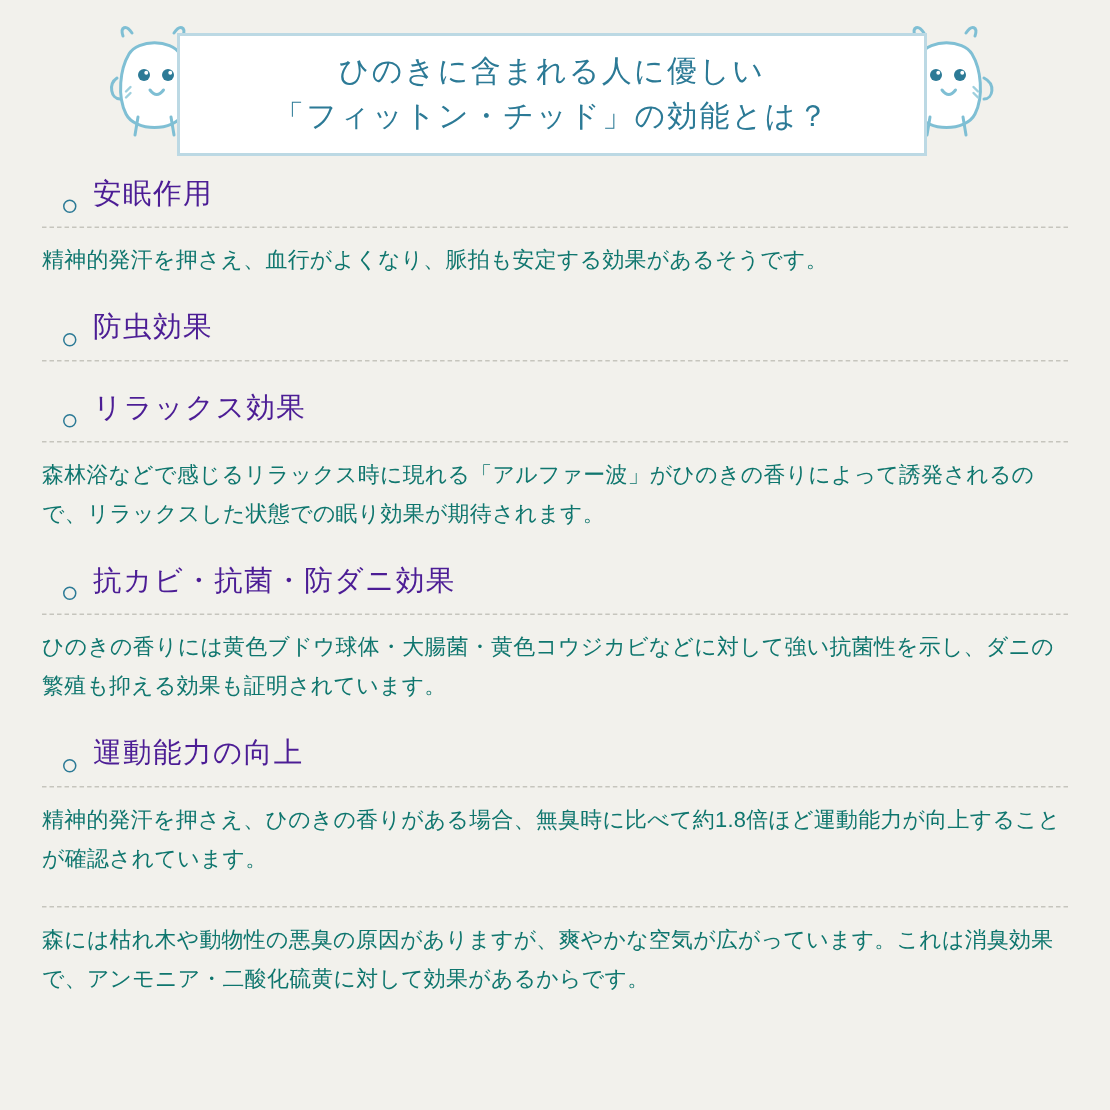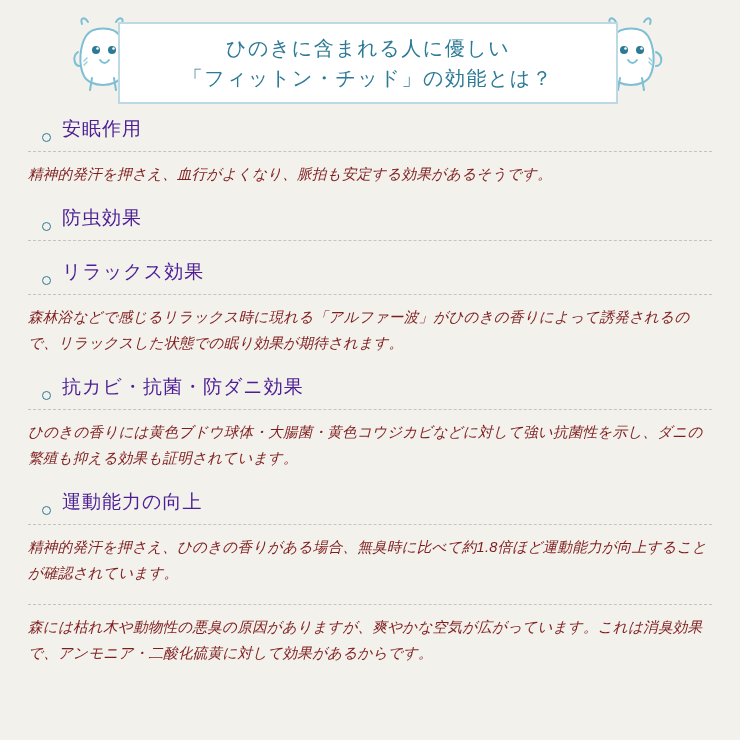--- a/index.html
+++ b/index.html
@@ -85,24 +85,23 @@
   }
   .divider {
     border: none;
     border-top: 1px dashed #c6c5bd;
     margin: 0 0 9px 0;
     height: 0;
   }
   .section-body {
     font-size: 14.6px;
     line-height: 26px;
-    color: #7f1d1d;
+    color: #0f766e;
     margin: 0;
     letter-spacing: 0.2px;
-    font-style: italic;
   }
 </style>
 </head>
 <body>
 
 <div class="header">
 
   <span class="mascot left">
     <svg width="64" height="76" viewBox="0 0 64 76" xmlns="http://www.w3.org/2000/svg">
       <g fill="none" stroke="#7fbfd4" stroke-width="2" stroke-linecap="round">

